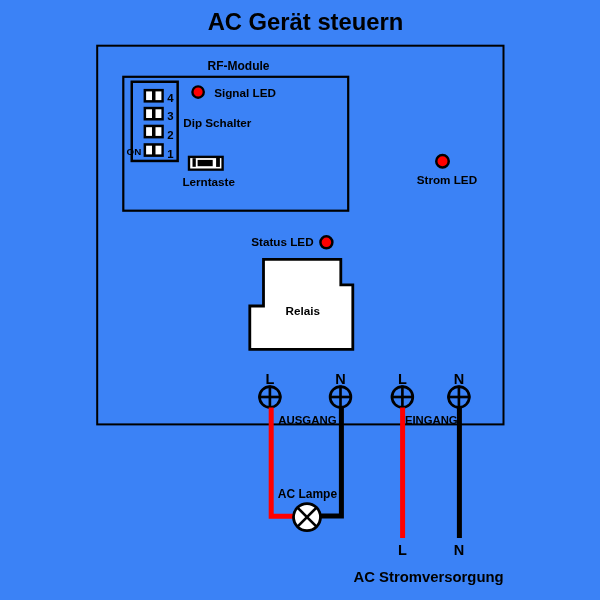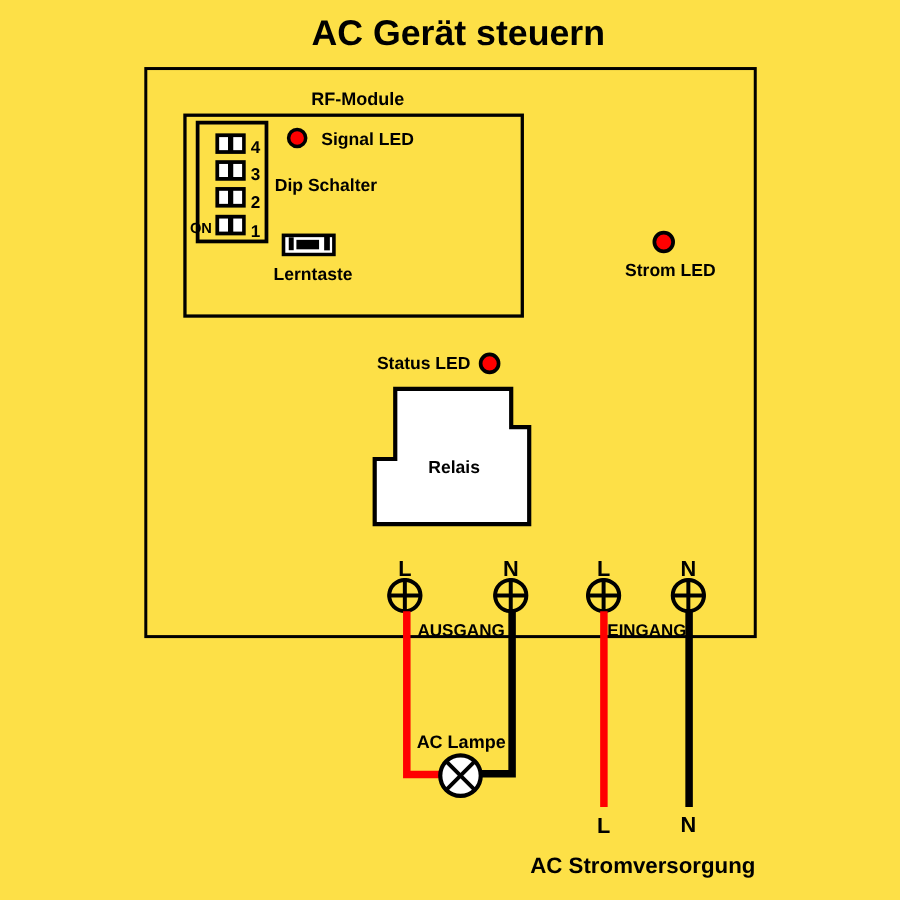--- a/index.html
+++ b/index.html
@@ -1,16 +1,16 @@
 <!DOCTYPE html>
 <html><head>
 <meta charset="utf-8">
 <style>
   html,body{margin:0;padding:0;background:#ffffff;}
-  #page{position:relative;width:600px;height:600px;background:#fde047;overflow:hidden;}
+  #page{position:relative;width:600px;height:600px;background:#3b82f6;overflow:hidden;}
   svg{position:absolute;left:0;top:0;}
   text{font-family:"Liberation Sans",sans-serif;font-weight:bold;fill:#000000;}
 </style>
 </head>
 <body>
 <div id="page">
 <svg width="600" height="600" viewBox="0 0 600 600">
 
   <rect x="97.2" y="45.7" width="406.3" height="378.7" fill="none" stroke="#000" stroke-width="2"></rect>
 

